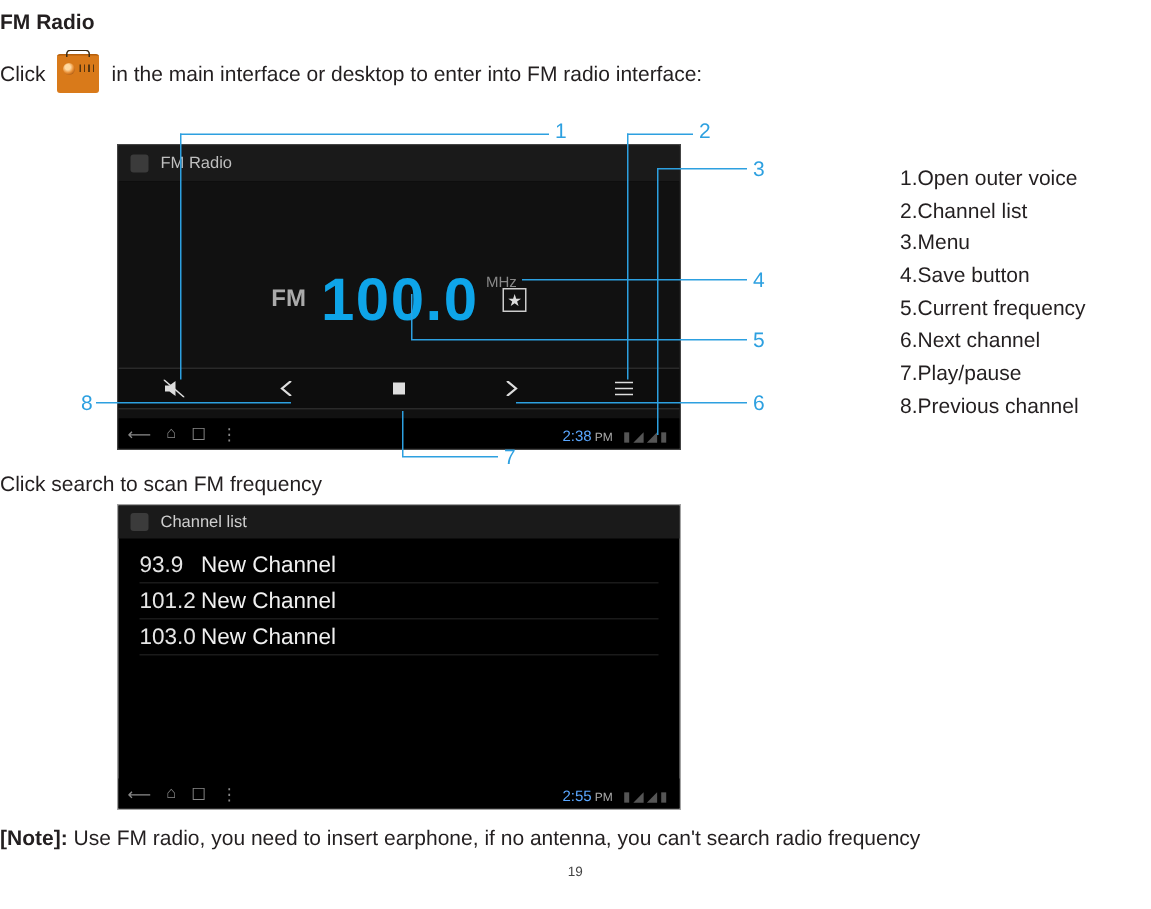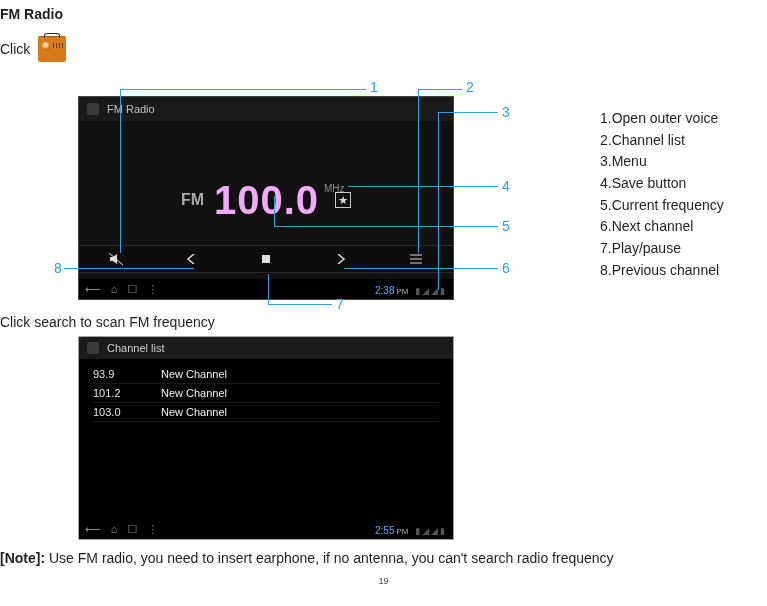--- a/index.html
+++ b/index.html
@@ -31,21 +31,21 @@
     position: absolute; left: 0; top: 16px;
     width: 376px; height: 204px;
     background: #000;
     border: 1px solid #444;
   }
   .bar-top { height: 24px; background: #1a1a1a; display:flex; align-items:center; gap:8px; padding:0 8px;}
   .chip { width:12px;height:12px;background:#3b3b3b;border-radius:2px; }
   .bar-top-text { color:#bfbfbf; font-size:11px; }
   .radio-body { height: calc(100% - 24px - 20px); background:#111; display:flex; align-items:center; justify-content:center; gap:10px; position:relative;}
   .fm-label { color:#aaa; font-size:16px; font-weight:600;}
-  .freq { color:#f0abfc; font-size:40px; font-weight:700; letter-spacing:1px;}
+  .freq { color:#0ea5e9; font-size:40px; font-weight:700; letter-spacing:1px;}
   .mhz { color:#888; font-size:10px; position:absolute; left:245px; top:62px;}
   .starbox { width:16px; height:16px; border:1px solid #ccc; margin-left:6px; display:flex;align-items:center;justify-content:center;}
   .starbox span{ color:#ddd; font-size:11px;}
   .ctrl-row { position:absolute; left:0; right:0; bottom:26px; height:28px; background:#0d0d0d; border-top:1px solid #2a2a2a; border-bottom:1px solid #2a2a2a; display:flex; align-items:center; justify-content:space-around;}
   .ctrl-btn { width:46px; height:22px;  display:flex; align-items:center; justify-content:center; color:#dcdcdc;}
   .status-row { position:absolute; left:0; right:0; bottom:0; height:20px; background:#000; display:flex; align-items:center; justify-content:space-between; padding:0 6px;}
   .nav-icons { display:flex; gap:10px; color:#888; font-size:11px;}
   .clock { color:#5aa7ff; font-size:10px;}
   .clock .pm { color:#aaa; font-size:8px; margin-left:2px;}
   .stat-icons{ color:#555; font-size:9px; margin-left:4px; letter-spacing:2px;}
@@ -61,39 +61,40 @@
 
   
   .fig2 {
     margin-left: 78px; margin-top: 6px;
     width: 376px; height: 204px;
     background:#000; border:1px solid #a3a3a3;
   }
   .f2-top { height:22px; background:#1a1a1a; display:flex; align-items:center; gap:8px; padding:0 8px;}
   .f2-title{ color:#cfcfcf; font-size:11px;}
   .f2-list { padding:6px 14px;}
-  .f2-item { display:flex; gap:34px; color:#f0f0f0; font-size:11px; padding:3px 0; border-bottom:1px solid #1a1a1a;}
+  .f2-item { display:flex; gap:7px; color:#f0f0f0; font-size:15px; padding:3px 0; border-bottom:1px solid #1a1a1a;}
   .f2-freq { width:34px; color:#e5e5e5;}
   .fig2 { position:relative;}
   .f2-status-row { position:absolute; left:0; right:0; bottom:0; height:20px; background:#000; display:flex; align-items:center; justify-content:space-between; padding:0 6px;}
 
   .note { margin-top: 10px; }
   .note-label { font-weight:bold; }
   .pagenum { text-align:center; font-size:9px; color:#444; margin-top:10px;}
 </style>
 </head>
 <body>
 
 <div class="page-title">FM Radio</div>
 
 <div class="intro-line">
   <span>Click</span>
   <span class="radio-icon">
       <span class="radio-handle"></span>
     </span>
+  <span>in the main interface or desktop to enter into FM radio interface:</span>
 </div>
 
 <div class="fig-row">
   <div class="fig1">
     <div class="fig1-shot">
       <div class="bar-top">
         <span class="chip"></span>
         <span class="bar-top-text">FM Radio</span>
       </div>
       <div class="radio-body">

